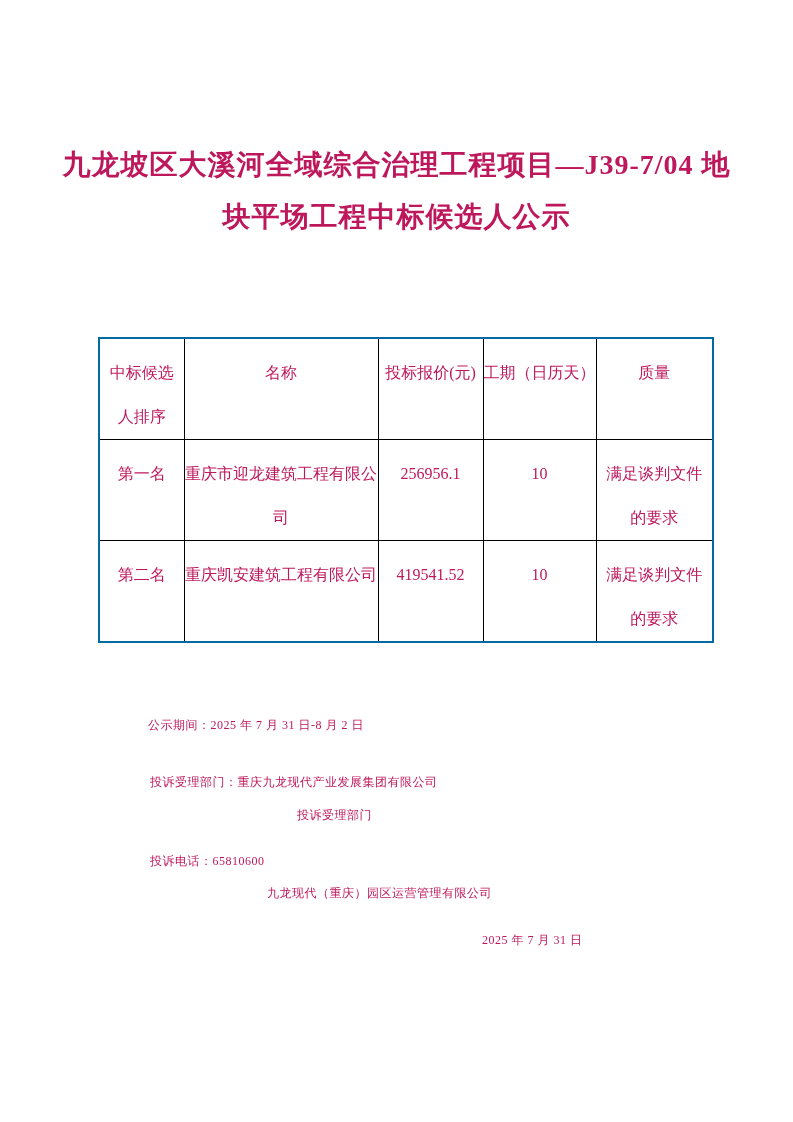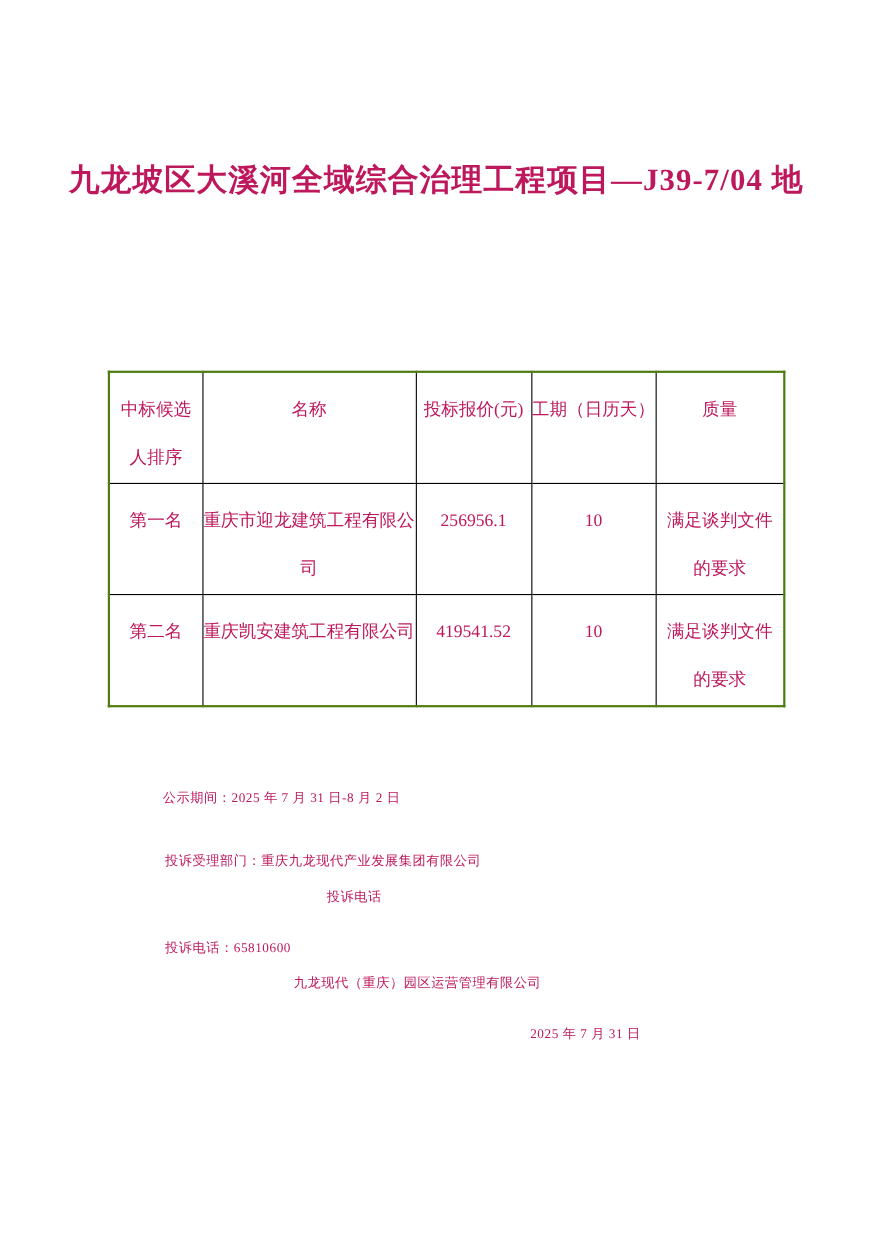--- a/index.html
+++ b/index.html
@@ -26,21 +26,21 @@
     position:absolute;top:236px;left:108px;width:614px;
     font-size:20px;line-height:41px;letter-spacing:0.5px;
   }
   .intro .line{display:block;}
   .intro .line.indent{padding-left:40px;}
   
   table.bid-table{
     position:absolute;top:337px;left:98px;
     border-collapse:collapse;table-layout:fixed;
     width:614px;
-    border:2px solid #4d7c0f;
+    border:2px solid #0369a1;
     font-size:16px;
     padding-left:22px;
   }
   table.bid-table col.c1{width:85px;}
   table.bid-table col.c2{width:194px;}
   table.bid-table col.c3{width:105px;}
   table.bid-table col.c4{width:113px;}
   table.bid-table col.c5{width:117px;}
   table.bid-table th,table.bid-table td{
     border:1px solid #000;
@@ -65,20 +65,21 @@
   .f-issuer{left:267px;top:880px;}
   .f-date{left:482px;top:927px;text-align:right;}
 </style>
 </head>
 <body>
 
 <div class="page">
 
   <h1 class="doc-title">
     <span>九龙坡区大溪河全域综合治理工程项目—J39-7/04 地</span>
+    <span>块平场工程中标候选人公示</span>
   </h1>
 
 
   <table class="bid-table">
     <colgroup>
       <col class="c1">
         <col class="c2">
         <col class="c3">
         <col class="c4">
         <col class="c5">
@@ -105,18 +106,18 @@
         <td>重庆凯安建筑工程有限公司</td>
         <td>419541.52</td>
         <td>10</td>
         <td>满足谈判文件的要求</td>
       </tr>
     </tbody>
   </table>
 
   <div class="fline f-period">公示期间：2025 年 7 月 31 日-8 月 2 日</div>
   <div class="fline f-dept">投诉受理部门：重庆九龙现代产业发展集团有限公司</div>
-  <div class="fline f-dept2">投诉电话</div>
+  <div class="fline f-dept2">投诉受理部门</div>
   <div class="fline f-phone">投诉电话：65810600</div>
   <div class="fline f-issuer">九龙现代（重庆）园区运营管理有限公司</div>
   <div class="fline f-date">2025 年 7 月 31 日</div>
 
 </div>
 
 </body></html>

